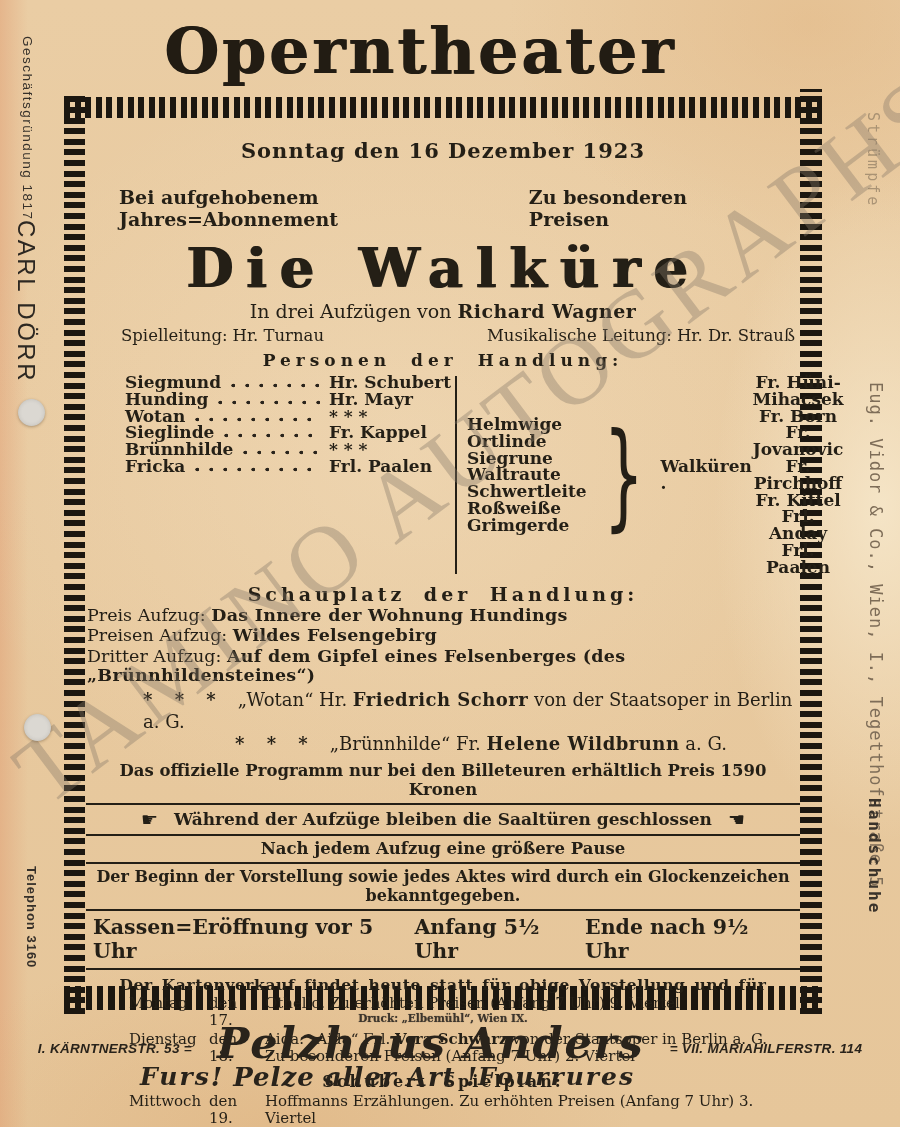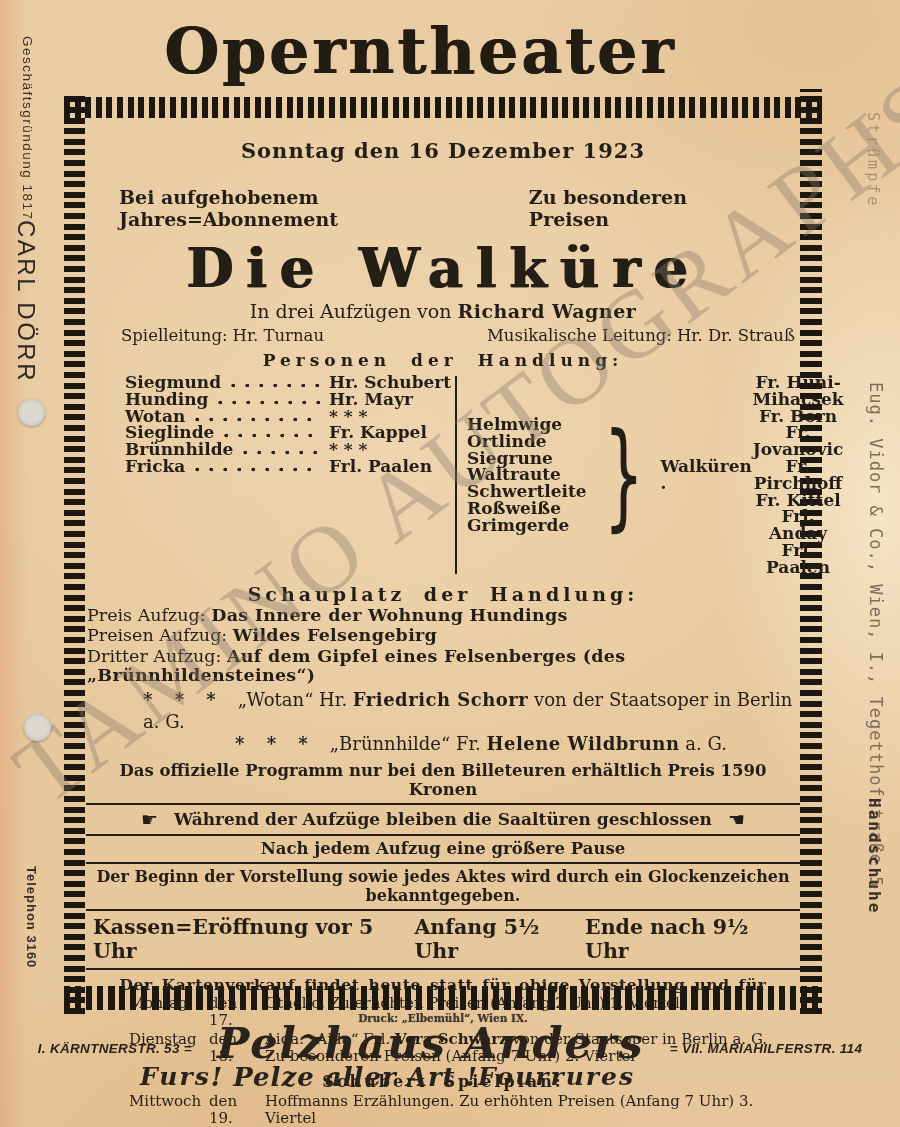--- a/index.html
+++ b/index.html
@@ -237,21 +237,21 @@
       <span>Anfang 5½ Uhr</span>
       <span>Ende nach 9½ Uhr</span>
     </div>
     <div class="rule"></div>
 
     <div class="sales-heading">Der Kartenverkauf findet heute statt für obige Vorstellung und für</div>
 
     <div class="sched">
         <span class="day">Montag</span>
         <span class="dt">den 17.</span>
-        <span class="tx"><span>Othello. Zu erhöhten Preisen (Anfang 2 Uhr) 1. Viertel</span><b></b><span></span></span>
+        <span class="tx"><span>Othello. Zu erhöhten Preisen (Anfang 7 Uhr) 9. Viertel</span><b></b><span></span></span>
       </div>
     <div class="sched">
         <span class="day">Dienstag</span>
         <span class="dt">den 18.</span>
         <span class="tx"><span>Aida. „Aida“ Frl. </span><b>Vera Schwarz</b><span> von der Staatsoper in Berlin a. G. Zu besonderen Preisen (Anfang 7 Uhr) 2. Viertel</span></span>
       </div>
 
     <div class="plan-heading">Schubert Spielplan:</div>
 
     <div class="sched">

